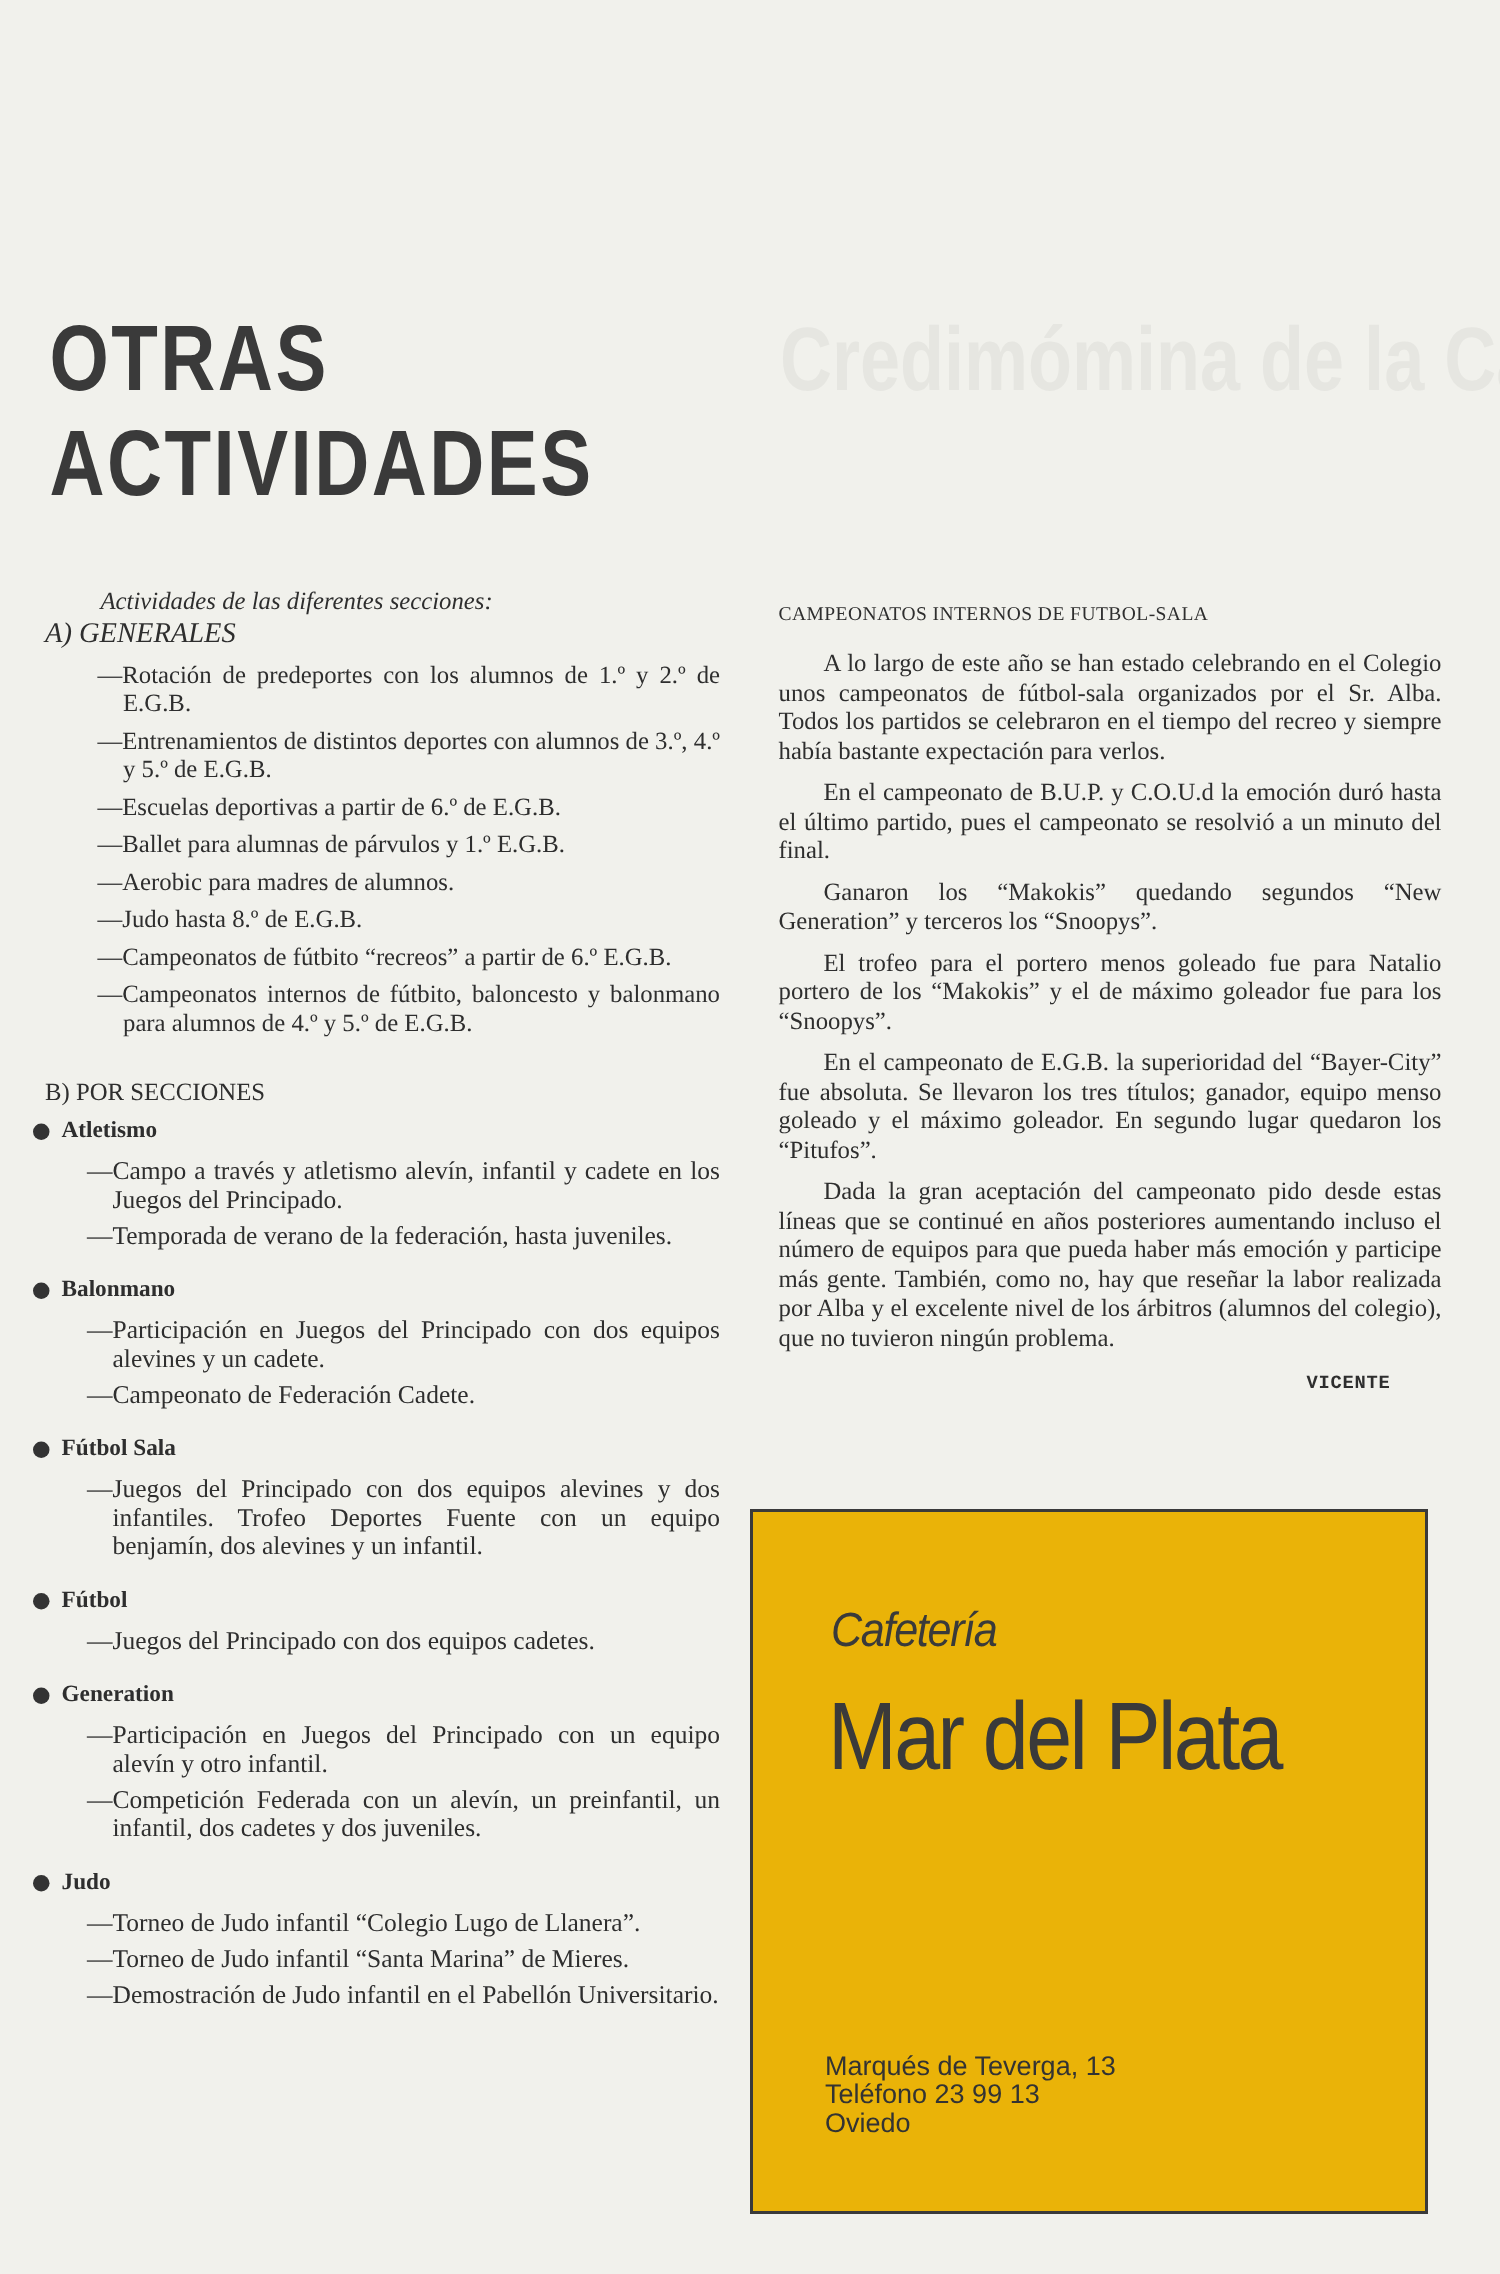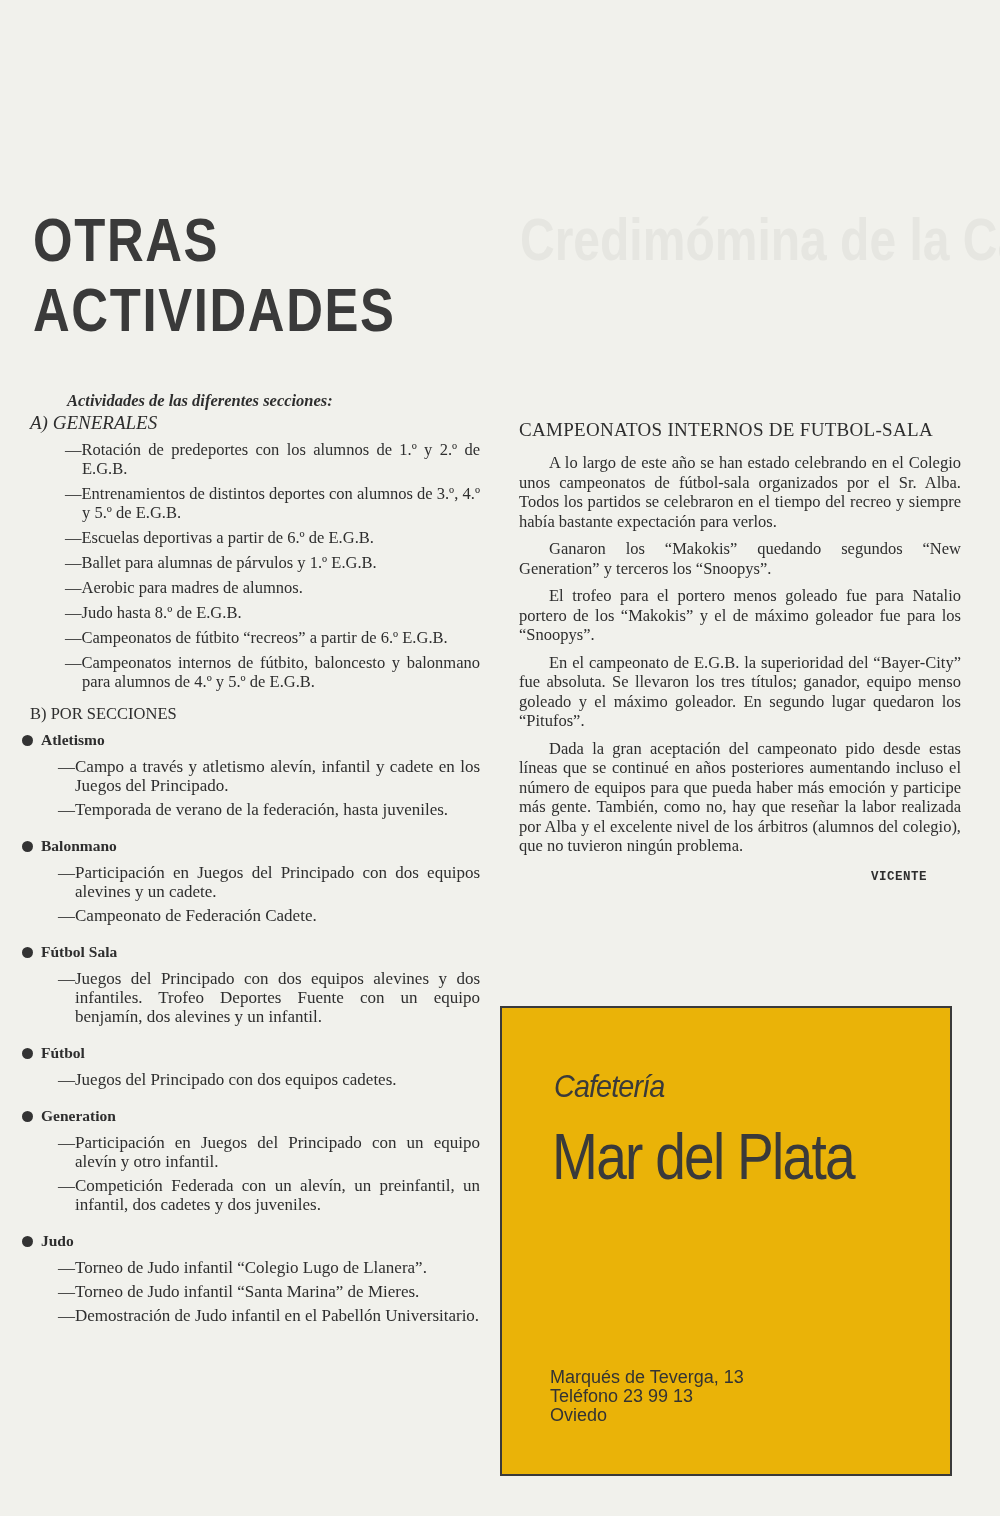--- a/index.html
+++ b/index.html
@@ -17,35 +17,35 @@
   }
   .title {
     position: absolute; left: 33px; top: 205px;
     font-family: "Liberation Sans", "DejaVu Sans", sans-serif;
     font-weight: bold; font-size: 62px; line-height: 70px;
     color: #3a3a3a; letter-spacing: 2px;
     transform: scaleX(0.82); transform-origin: left top;
   }
   .title div { display: block; }
   .left-col { position: absolute; left: 30px; top: 390px; width: 450px; }
-  .intro { font-style: italic; font-size: 16.5px; margin-left: 37px; line-height: 22px; font-weight: bold; }
+  .intro { font-style: italic; font-size: 16.5px; margin-left: 37px; line-height: 22px; }
   .section-a { font-style: italic; font-size: 19px; line-height: 22px; margin: 0 0 6px 0; }
   .item {
     font-size: 16.5px; line-height: 19px; text-align: justify;
     padding-left: 52px; text-indent: -17px; margin-left: 0; margin-bottom: 6px;
   }
-  .section-b { font-size: 16.5px; margin-top: 12px; line-height: 22px; }
+  .section-b { font-size: 16.5px; margin-top: 26px; line-height: 22px; }
   .group { margin-top: 2px; }
   .group-head { font-weight: bold; font-size: 15.5px; line-height: 22px; margin: 4px 0 6px -8px; display: flex; align-items: center; }
   .bullet { width: 11px; height: 11px; border-radius: 50%; background: #333; display: inline-block; margin-right: 8px; }
   .g-item { font-size: 17px; line-height: 19px; text-align: justify; padding-left: 45px; text-indent: -17px; margin-bottom: 5px; }
   .group + .group { margin-top: 16px; }
 
   .right-col { position: absolute; left: 519px; top: 398px; width: 442px; }
-  .r-head { font-size: 19px; letter-spacing: 0.3px; line-height: 22px; margin-bottom: 12px; margin-top: 21px; }
+  .r-head { font-size: 13px; letter-spacing: 0.3px; line-height: 22px; margin-bottom: 12px; }
   .para { font-size: 16.5px; line-height: 19.5px; text-align: justify; text-indent: 30px; margin: 0 0 8px 0; }
   .signature { font-family: Liberation Mono, monospace; font-weight: bold; font-size: 12.5px; text-align: right; margin-top: 14px; margin-right: 34px; letter-spacing: 0.5px; }
 
   .ad {
     position: absolute; left: 500px; top: 1006px; width: 452px; height: 470px;
     border: 2.5px solid #3a3a3a; box-sizing: border-box; background: #eab308;
     font-family: Liberation Sans, sans-serif;
   }
   .ad-small { position: absolute; left: 52px; top: 60px; font-size: 32px; font-style: italic; color: #3a3a3a; letter-spacing: -1px; transform: scaleX(0.9); transform-origin: left; }
   .ad-big { position: absolute; left: 50px; top: 112px; font-size: 64px; color: #3a3a3a; letter-spacing: -2px; transform: scaleX(0.86); transform-origin: left; white-space: nowrap; }
@@ -129,20 +129,21 @@
         </div>
       <div class="g-item">—Torneo de Judo infantil “Colegio Lugo de Llanera”.</div>
       <div class="g-item">—Torneo de Judo infantil “Santa Marina” de Mieres.</div>
       <div class="g-item">—Demostración de Judo infantil en el Pabellón Universitario.</div>
     </div>
   </div>
 
   <div class="right-col">
     <div class="r-head">CAMPEONATOS INTERNOS DE FUTBOL-SALA</div>
     <p class="para">A lo largo de este año se han estado celebrando en el Colegio unos campeonatos de fútbol-sala organizados por el Sr. Alba. Todos los partidos se celebraron en el tiempo del recreo y siempre había bastante expectación para verlos.</p>
+    <p class="para">En el campeonato de B.U.P. y C.O.U.d la emoción duró hasta el último partido, pues el campeonato se resolvió a un minuto del final.</p>
     <p class="para">Ganaron los “Makokis” quedando segundos “New Generation” y terceros los “Snoopys”.</p>
     <p class="para">El trofeo para el portero menos goleado fue para Natalio portero de los “Makokis” y el de máximo goleador fue para los “Snoopys”.</p>
     <p class="para">En el campeonato de E.G.B. la superioridad del “Bayer-City” fue absoluta. Se llevaron los tres títulos; ganador, equipo menso goleado y el máximo goleador. En segundo lugar quedaron los “Pitufos”.</p>
     <p class="para">Dada la gran aceptación del campeonato pido desde estas líneas que se continué en años posteriores aumentando incluso el número de equipos para que pueda haber más emoción y participe más gente. También, como no, hay que reseñar la labor realizada por Alba y el excelente nivel de los árbitros (alumnos del colegio), que no tuvieron ningún problema.</p>
     <div class="signature">VICENTE</div>
   </div>
 
   <div class="ad">
     <div class="ad-small">Cafetería</div>
     <div class="ad-big">Mar del Plata</div>

